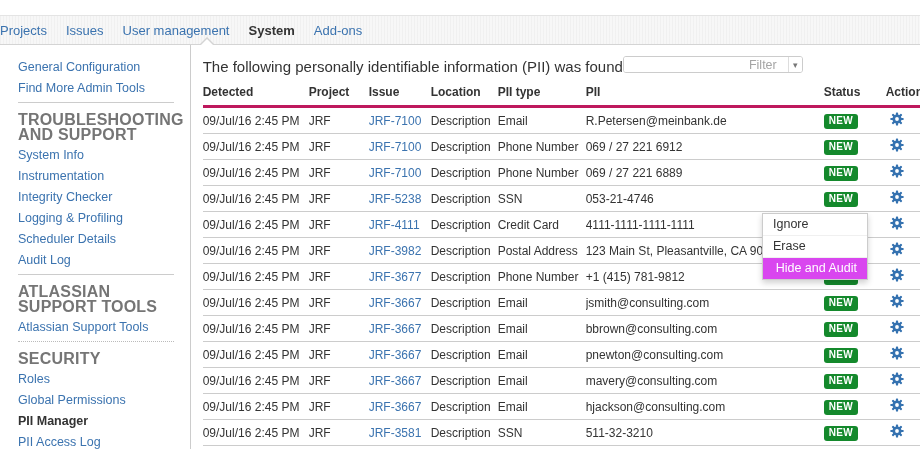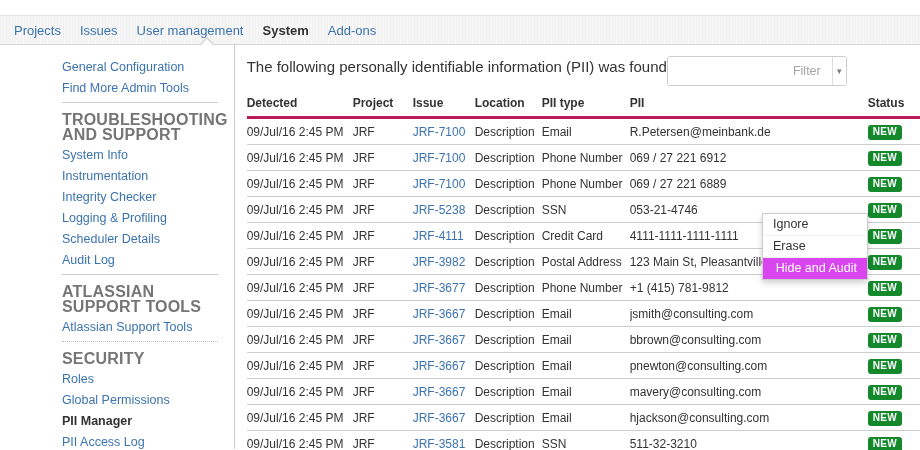--- a/index.html
+++ b/index.html
@@ -14,21 +14,20 @@
     font-size: 12px;
   }
   a { text-decoration: none; }
   .link { color: #3b73af; }
 
   
   .top-gap { height: 15px; background: #fff; }
   .top-nav {
     position: relative;
     height: 30px;
-    padding-left: 14px;
     display: flex;
     align-items: center;
     background: #f7f7f7 repeating-linear-gradient(90deg, rgba(0,0,0,0.028) 0 1px, transparent 1px 3px);
     border-top: 1px solid #e4e4e4;
     border-bottom: 1px solid #d4d4d4;
   }
   .nav-item {
     font-size: 13px;
     color: #3b73af;
     margin-right: 19px;
@@ -47,21 +46,21 @@
   .tab-caret::after {
     content: "";
     position: absolute;
     left: -7px; top: 1.5px;
     border-left: 7px solid transparent;
     border-right: 7px solid transparent;
     border-bottom: 7px solid #fff;
   }
 
   
-  .content { display: flex; height: 404px; padding-left: 44px; }
+  .content { display: flex; height: 404px; }
 
   
   .sidebar {
     flex: 0 0 161px;
     border-right: 1px solid #ccc;
     padding: 15px 6px 0 18px;
   }
   .sidebar ul { list-style: none; margin: 0; padding: 0; }
   .sidebar li { margin: 0 0 7px 0; line-height: 14px; }
   .sb-link { color: #3b73af; font-size: 12.5px; cursor: pointer; }
@@ -83,21 +82,21 @@
     display: flex;
     align-items: flex-start;
     margin-bottom: 5px;
   }
   .page-title { font-size: 15px; color: #333; margin: 2px 0 0 0; font-weight: normal; }
 
   .filter-group {
     display: flex;
     align-items: stretch;
     width: 180px;
-    height: 30px;
+    height: 17px;
     border: 1px solid #ccc;
     border-radius: 3px;
     background: #fff;
     overflow: hidden;
   }
   .filter-input {
     flex: 1 1 auto;
     min-width: 0;
     border: none;
     outline: none;

